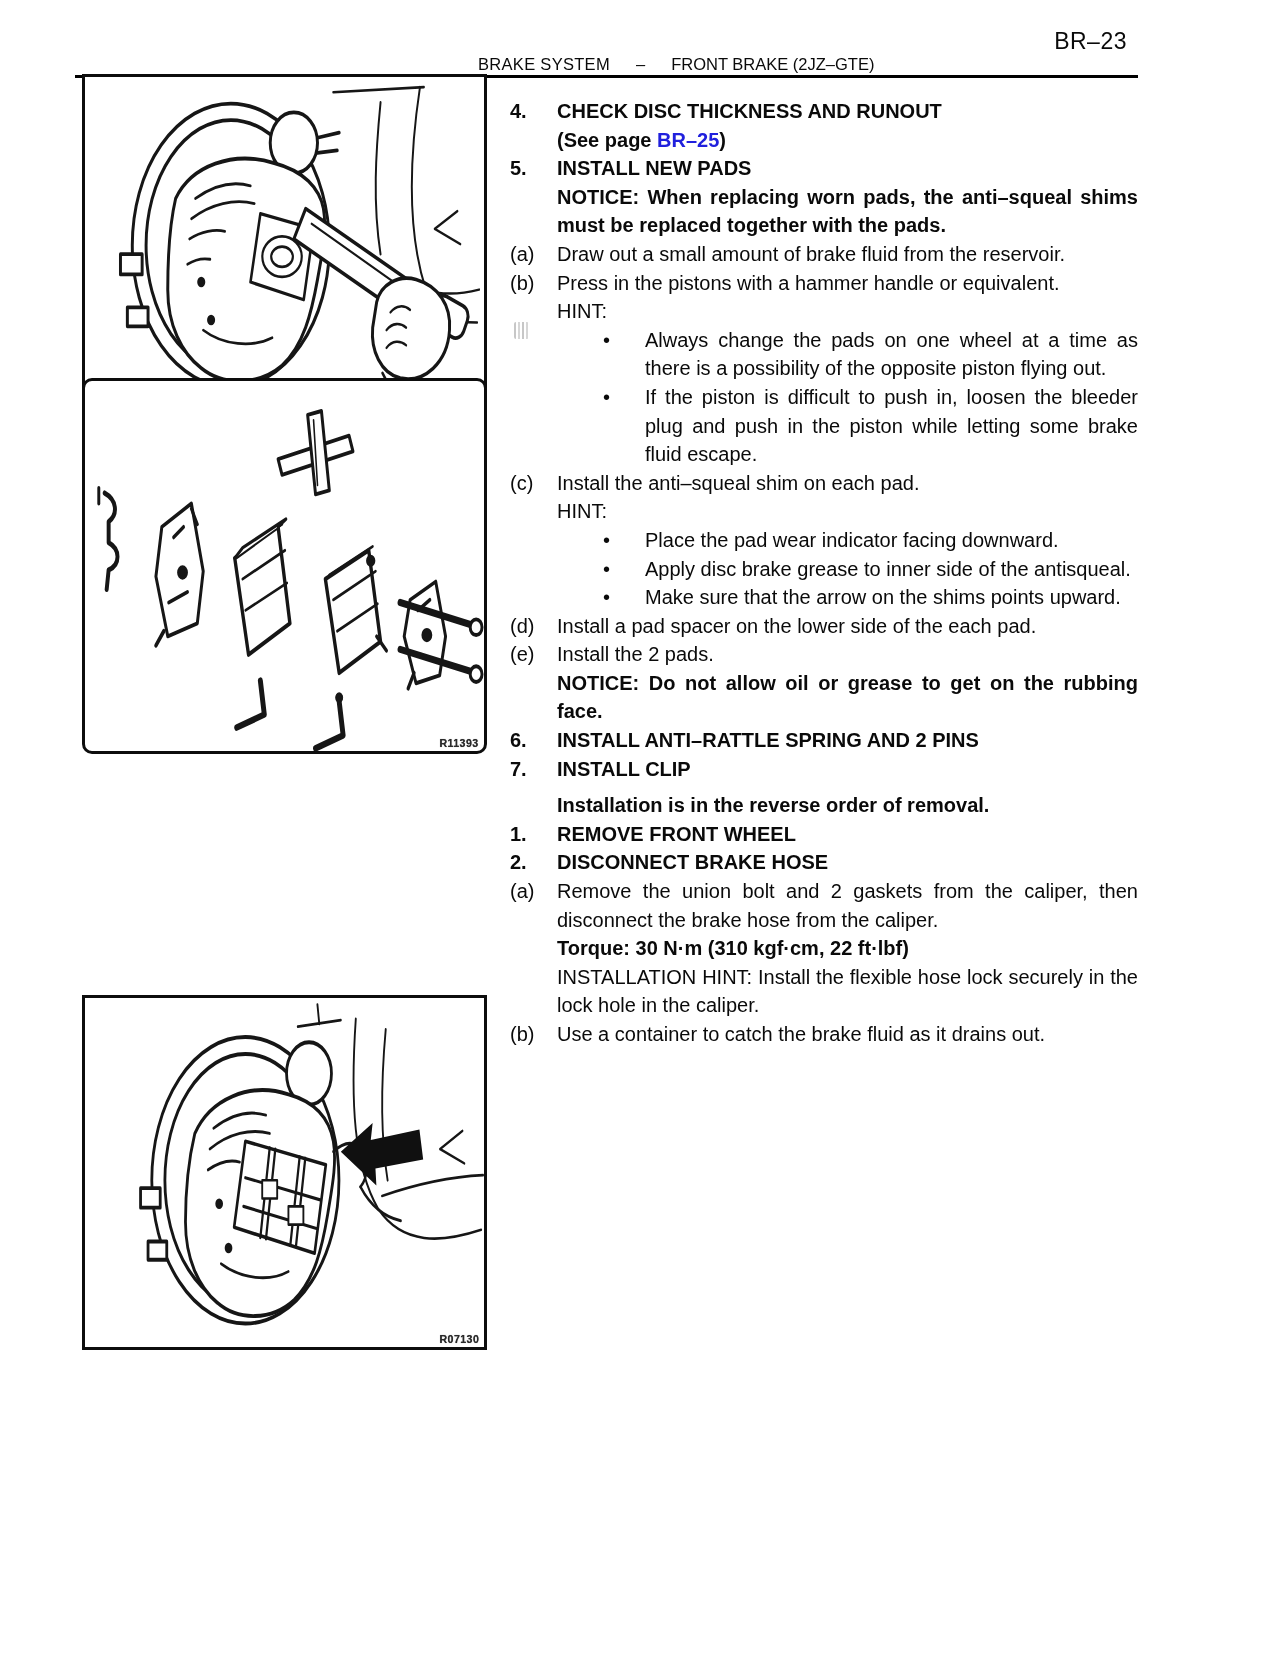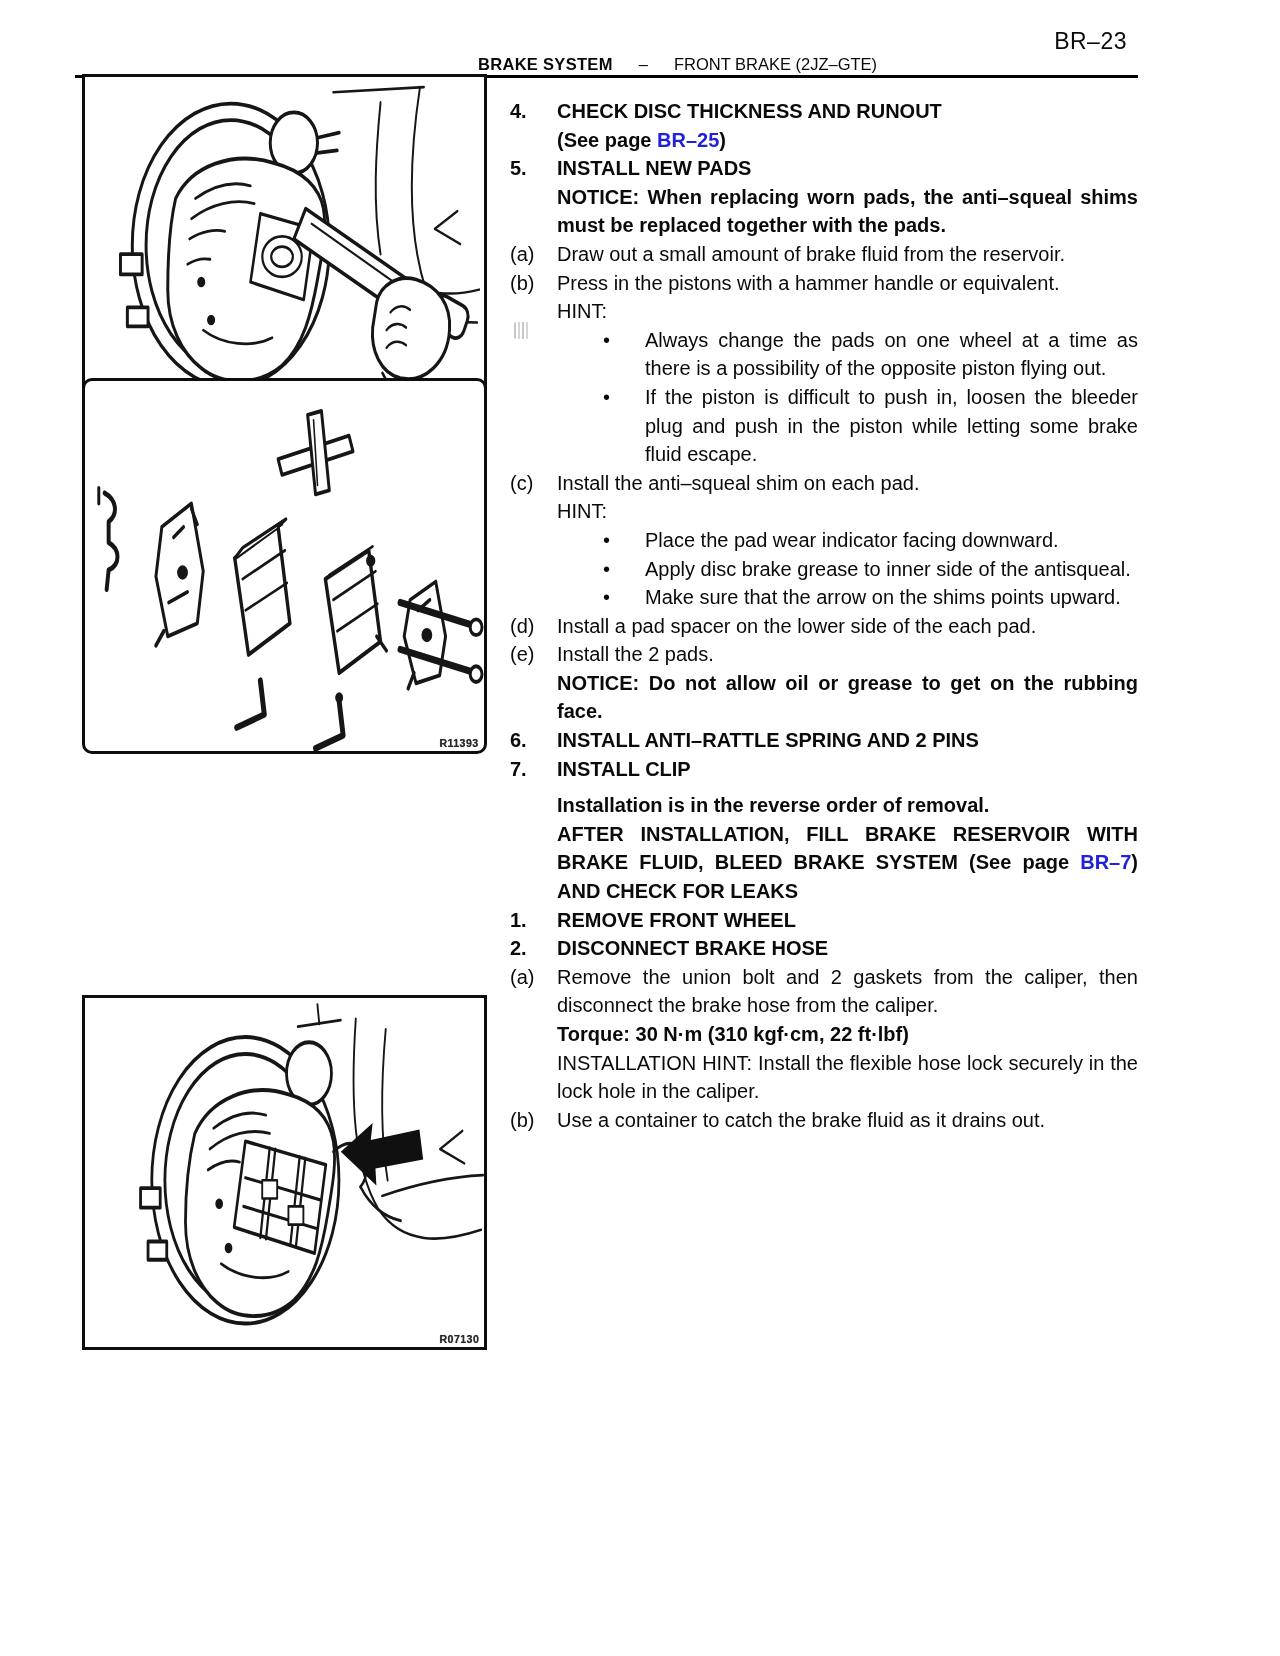--- a/index.html
+++ b/index.html
@@ -12,21 +12,21 @@
   }
   
   .page-number {
     position:absolute; top:28px; right:153px;
     font-size:23px; font-weight:normal; letter-spacing:0.5px;
   }
   .header-line {
     position:absolute; top:55px; left:478px;
     font-size:16.5px; display:flex; align-items:baseline;
   }
-  .header-line .hb { font-weight:bold; letter-spacing:0.3px; }
+  .header-line .hb { font-weight:normal; letter-spacing:0.3px; }
   .header-line .hd { margin:0 26px; }
   .rule {
     position:absolute; top:75px; left:75px; width:1063px; height:3px;
     background:#000;
   }
   
   .frame {
     position:absolute; left:82px; width:405px;
     border:3px solid #0d0d0d; background:#fff; box-sizing:border-box;
   }
@@ -297,24 +297,20 @@
     <div class="lbl b">7.</div>
     <div class="txt b">INSTALL CLIP</div>
   </div>
 
 
   <div class="row intro1">
     <div class="lbl"></div>
     <div class="txt b">Installation is in the reverse order of removal.</div>
   </div>
   <div class="row">
-    <div class="lbl"></div>
-    <div class="txt b"><span>AFTER INSTALLATION, FILL BRAKE RESERVOIR WITH BRAKE FLUID, BLEED BRAKE SYSTEM (See page </span><a class="xref">BR–7</a><span>) AND CHECK FOR LEAKS</span></div>
-  </div>
-  <div class="row">
     <div class="lbl b">1.</div>
     <div class="txt b">REMOVE FRONT WHEEL</div>
   </div>
   <div class="row">
     <div class="lbl b">2.</div>
     <div class="txt b">DISCONNECT BRAKE HOSE</div>
   </div>
   <div class="row">
     <div class="lbl">(a)</div>
     <div class="txt">Remove the union bolt and 2 gaskets from the caliper, then disconnect the brake hose from the caliper.</div>

